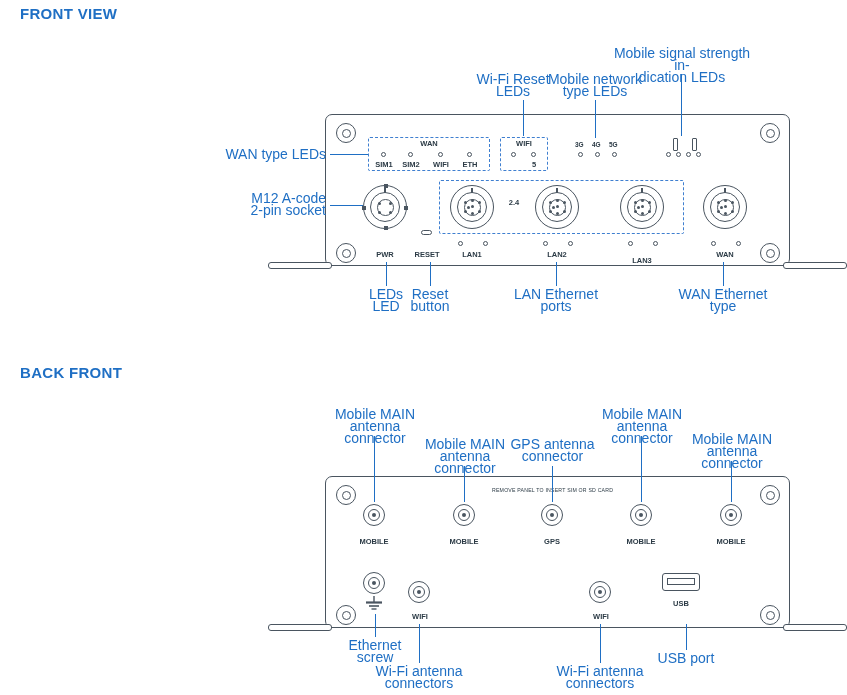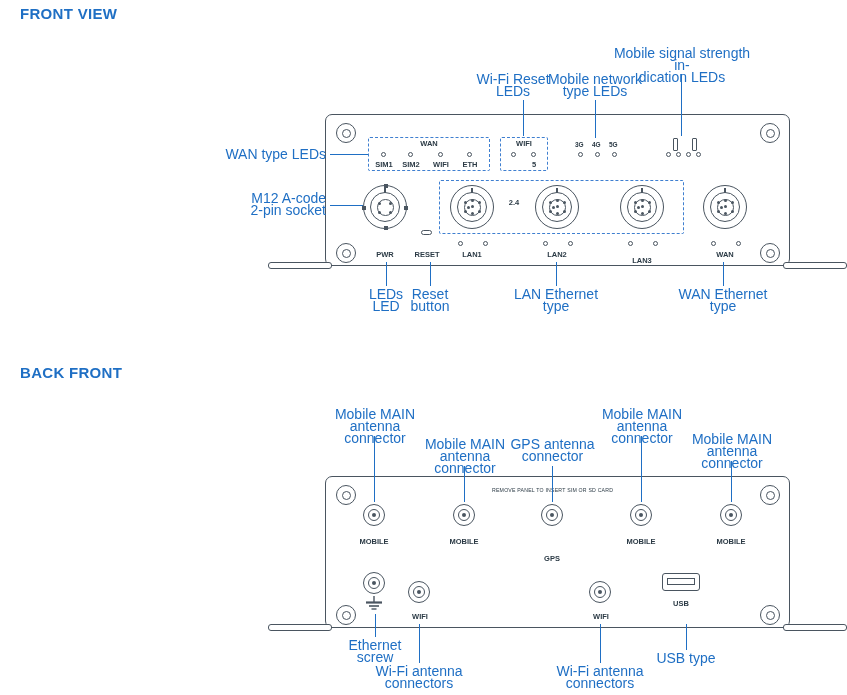--- a/index.html
+++ b/index.html
@@ -351,21 +351,21 @@
 
 <div class="callout c" style="left:352px;top:288px;width:68px;white-space:pre-line;">LEDs
 LED</div>
 <div class="lead v" style="left:386px;top:262px;height:24px;"></div>
 
 <div class="callout c" style="left:396px;top:288px;width:68px;white-space:pre-line;">Reset
 button</div>
 <div class="lead v" style="left:430px;top:262px;height:24px;"></div>
 
 <div class="callout c" style="left:505px;top:288px;width:102px;white-space:pre-line;">LAN Ethernet
-type</div>
+ports</div>
 <div class="lead v" style="left:556px;top:262px;height:24px;"></div>
 
 <div class="callout c" style="left:672px;top:288px;width:102px;white-space:pre-line;">WAN Ethernet
 type</div>
 <div class="lead v" style="left:723px;top:262px;height:24px;"></div>
 
 <div class="section-title" id="back-title">BACK FRONT</div>
 
 <div class="device" style="left:325px;top:476px;width:465px;height:152px;"></div>
 <div class="foot" style="left:268px;top:624px;width:64px;"></div>
@@ -394,21 +394,21 @@
     <div class="ring"></div>
     <div class="dot"></div>
   </div>
 <div class="sma" style="left:720px;top:504px;">
     <div class="ring"></div>
     <div class="dot"></div>
   </div>
 
 <div class="portlabel" style="left:348px;top:537px;width:52px;">MOBILE</div>
 <div class="portlabel" style="left:438px;top:537px;width:52px;">MOBILE</div>
-<div class="portlabel" style="left:526px;top:537px;width:52px;margin-top:17px;">GPS</div>
+<div class="portlabel" style="left:526px;top:537px;width:52px;">GPS</div>
 <div class="portlabel" style="left:615px;top:537px;width:52px;">MOBILE</div>
 <div class="portlabel" style="left:705px;top:537px;width:52px;">MOBILE</div>
 
 <div class="sma" style="left:363px;top:572px;">
   <div class="ring"></div>
   <div class="dot"></div>
 </div>
 <div class="ground" style="left:364px;top:596px;">
   <svg width="20" height="16" viewBox="0 0 20 16">
     <line x1="10" y1="0" x2="10" y2="6" stroke="#4a5560" stroke-width="1.4"></line>
@@ -458,14 +458,14 @@
 <div class="lead v" style="left:375px;top:614px;height:23px;"></div>
 
 <div class="callout c" style="left:364px;top:665px;width:110px;white-space:pre-line;">Wi-Fi antenna
 connectors</div>
 <div class="lead v" style="left:419px;top:624px;height:39px;"></div>
 
 <div class="callout c" style="left:545px;top:665px;width:110px;white-space:pre-line;">Wi-Fi antenna
 connectors</div>
 <div class="lead v" style="left:600px;top:624px;height:39px;"></div>
 
-<div class="callout c" style="left:646px;top:652px;width:80px;">USB type</div>
+<div class="callout c" style="left:646px;top:652px;width:80px;">USB port</div>
 <div class="lead v" style="left:686px;top:624px;height:26px;"></div>
 
 </body></html>

